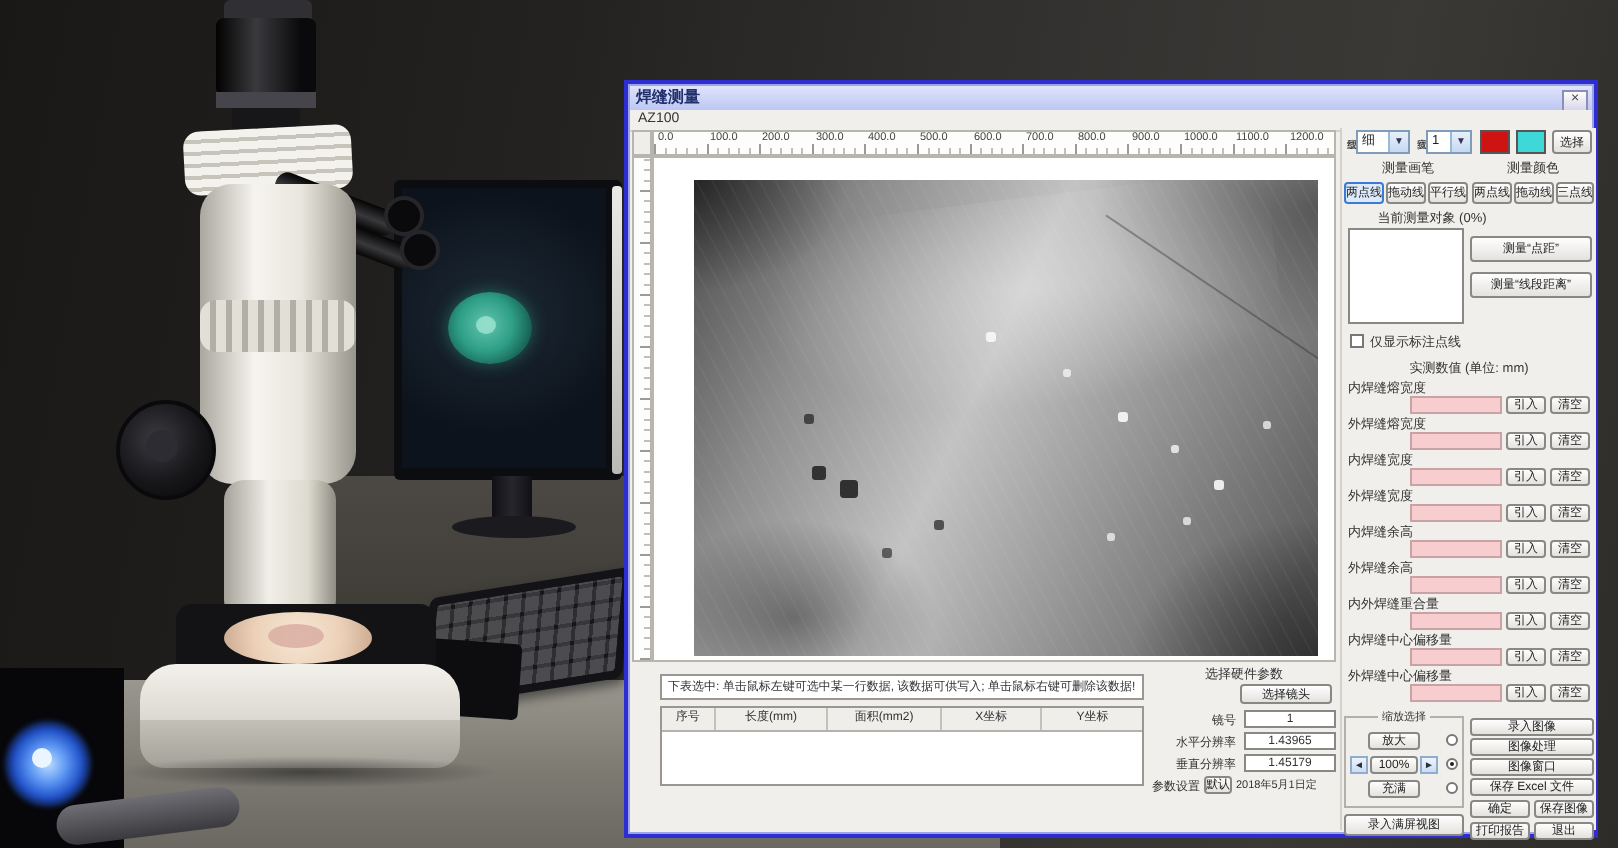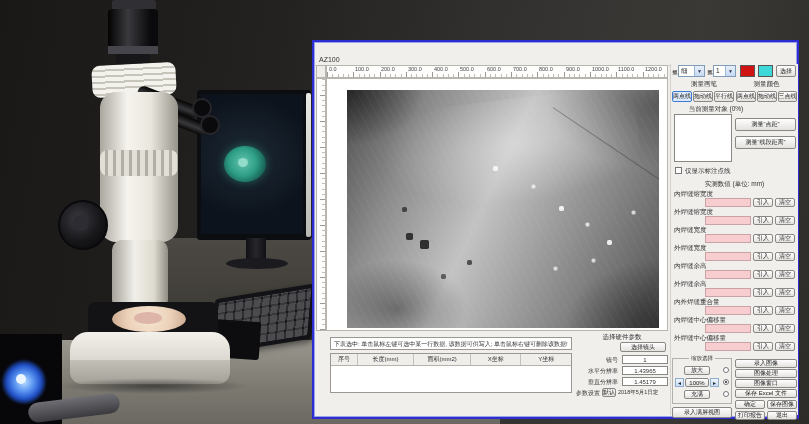--- a/index.html
+++ b/index.html
@@ -183,20 +183,24 @@
     <div class="scope-base"></div>
     <div class="scope-base-front"></div>
     <div class="base-shadow"></div>
     <div class="fiber-box"></div>
     <div class="blue-glow"></div>
     <div class="blue-core"></div>
     <div class="pipe"></div>
   </div>
 
   <div class="appwin">
+    <div class="titlebar">
+      <span class="titletext">焊缝测量</span>
+      <div class="closebox">×</div>
+    </div>
     <div class="menubar">
       <span>AZ100</span>
     </div>
 
     <div class="corner"></div>
     <div class="hruler">
       <span style="left:1px">0.0</span>
       <span style="left:27px">100.0</span>
       <span style="left:53px">200.0</span>
       <span style="left:80px">300.0</span>

